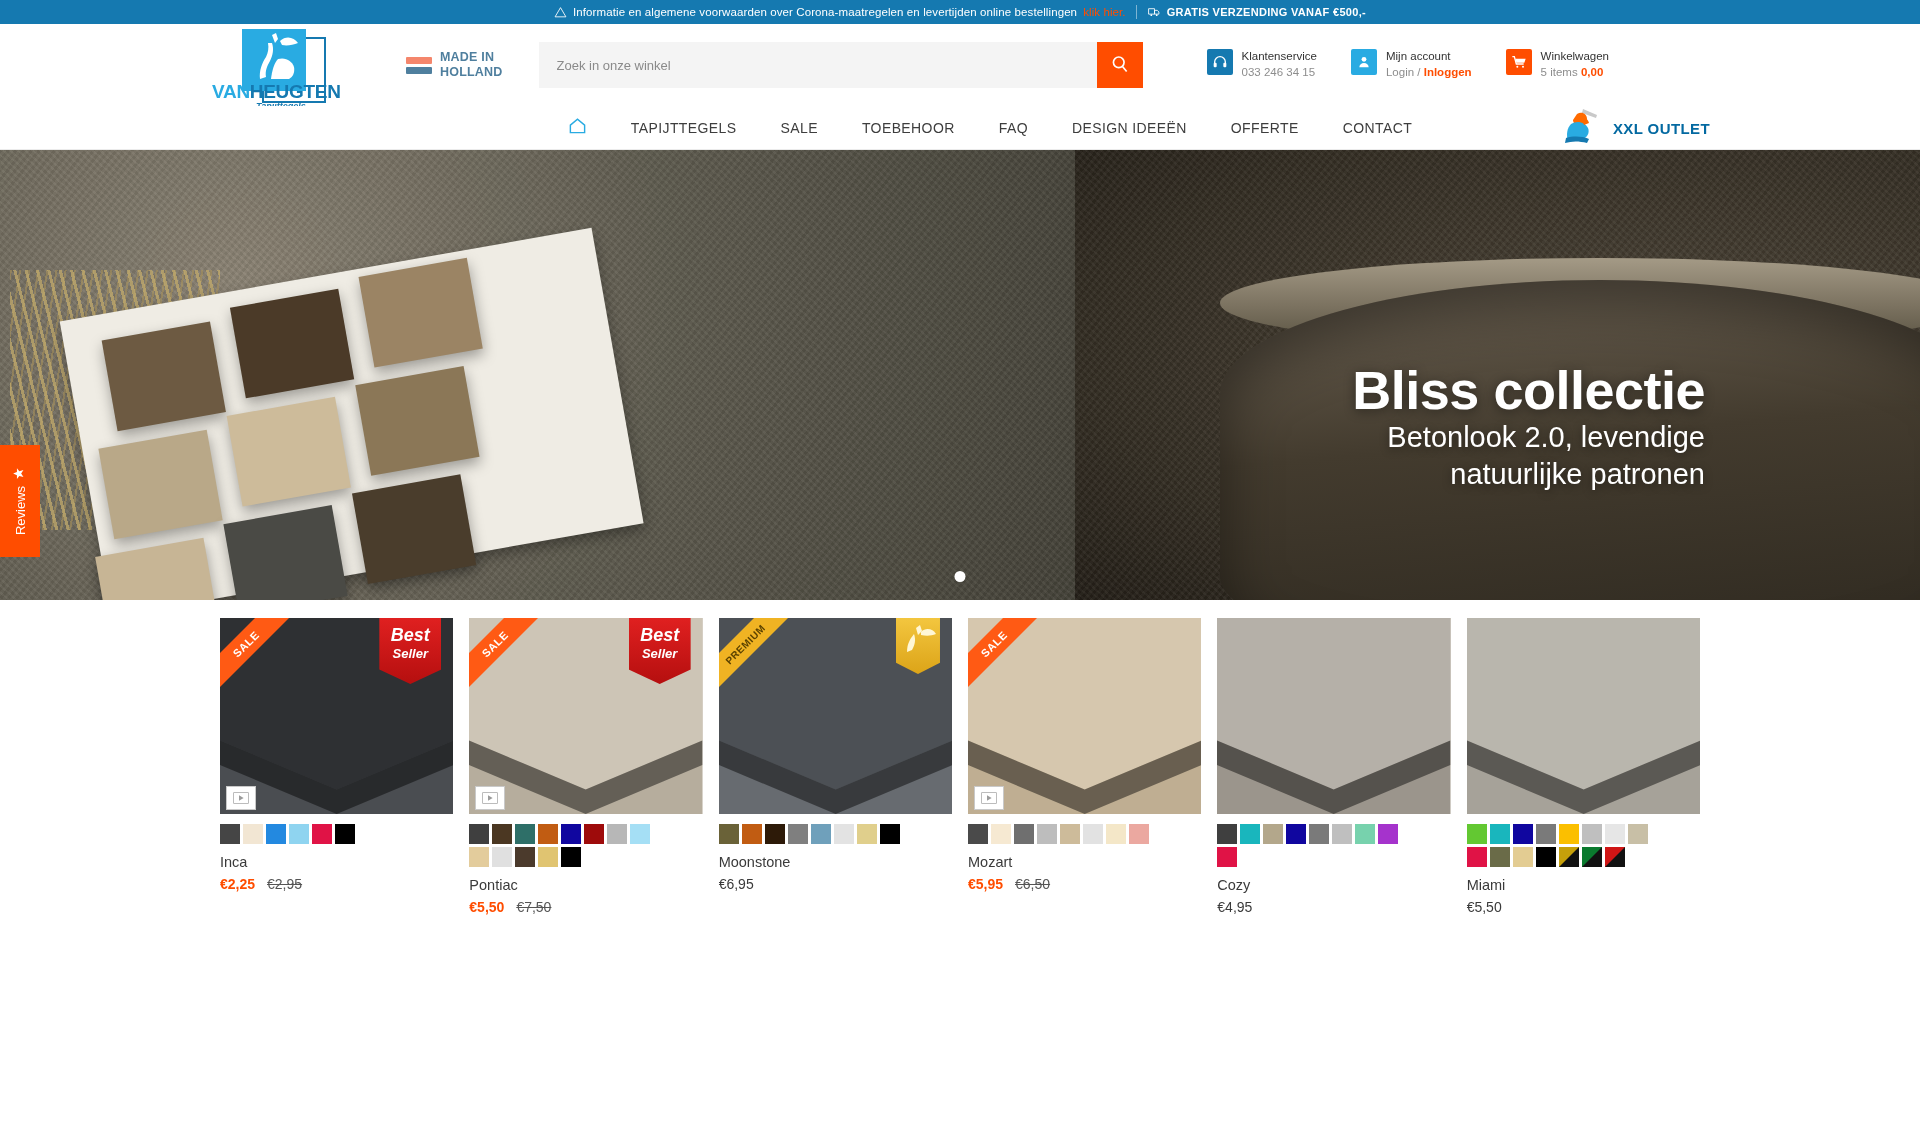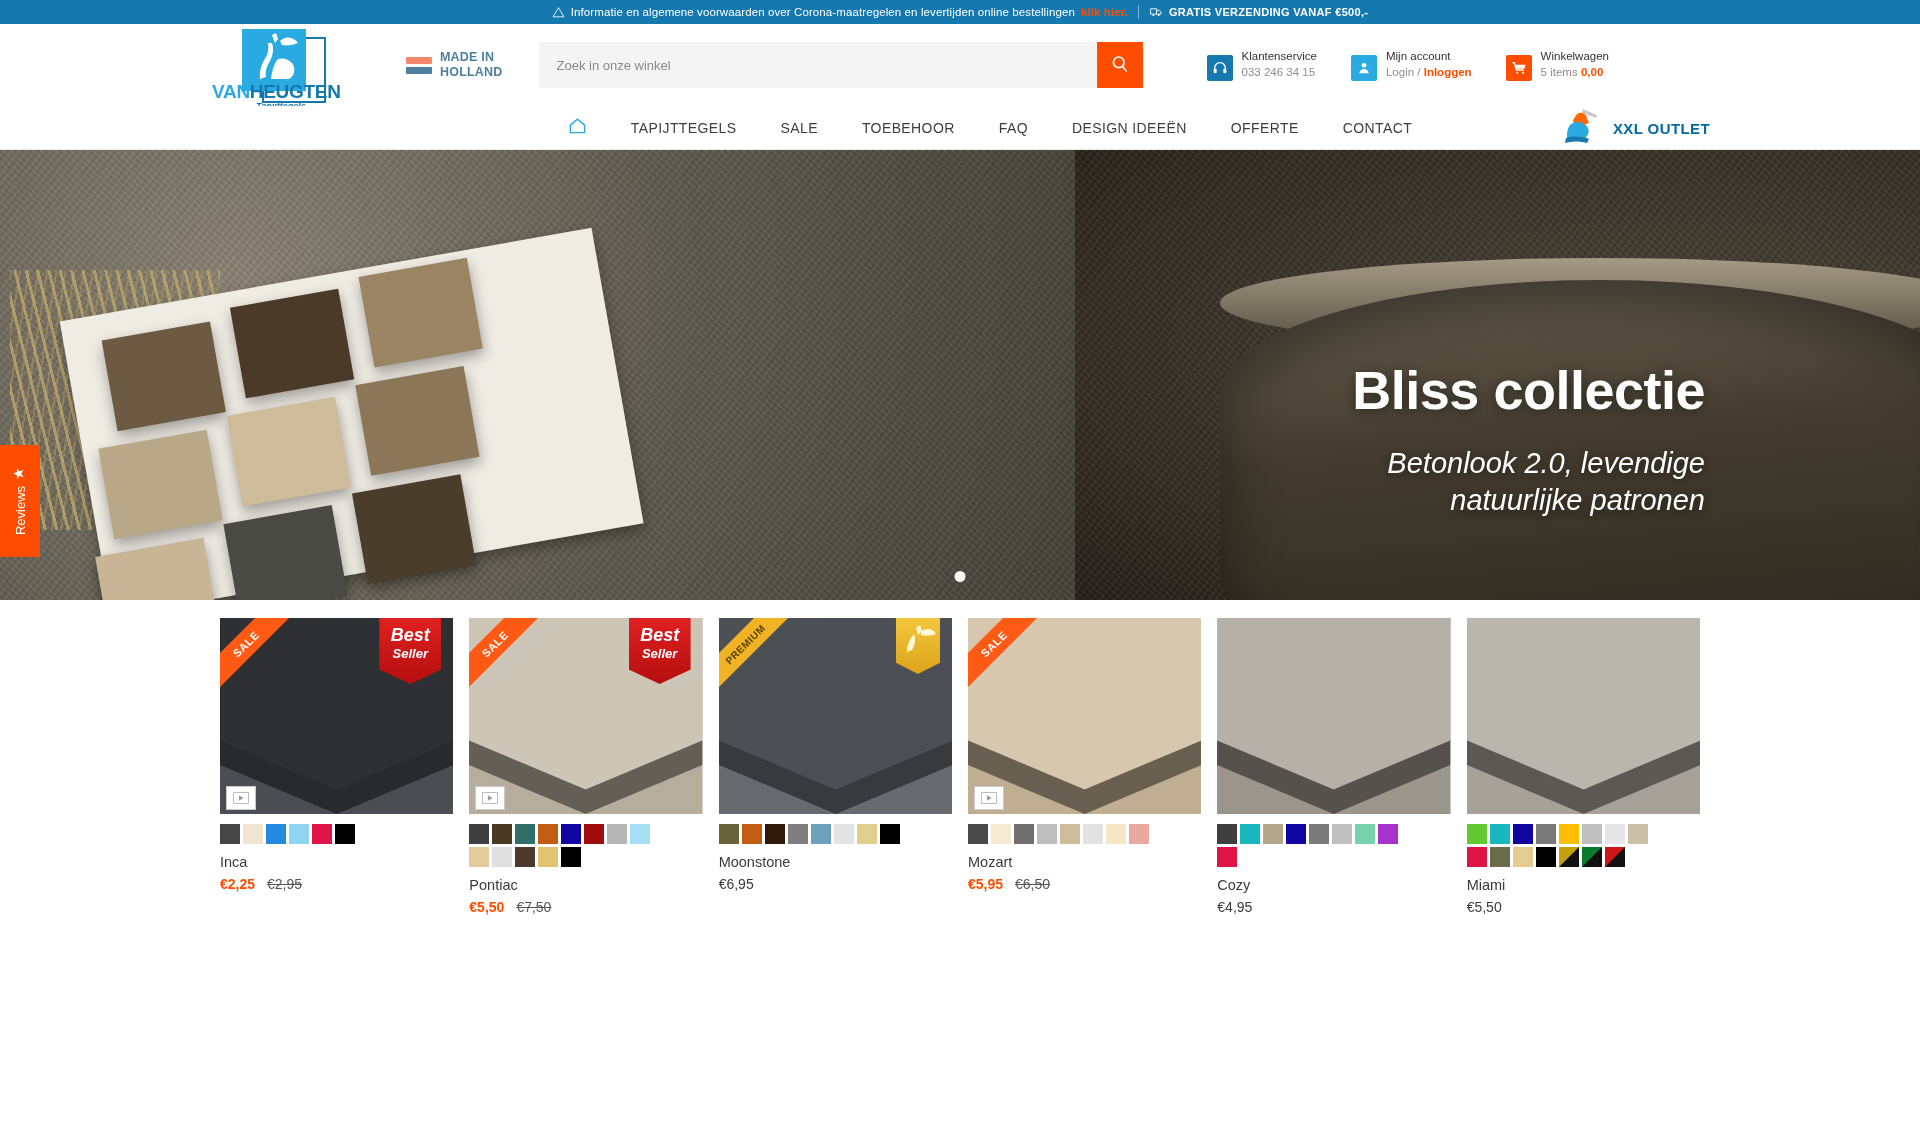--- a/index.html
+++ b/index.html
@@ -11,21 +11,21 @@
   }
 
   
   .topbar {
     height: 24px; background: #1579b0; color: #fff;
     display: flex; align-items: center; justify-content: center; gap: 10px;
     font-size: 11.5px; letter-spacing: .1px;
   }
   .topbar-item { display: flex; align-items: center; gap: 6px; }
   .topbar-item .glyph { display: inline-flex; }
-  .topbar a { color: #ff4d00; text-decoration: none; font-weight: bold; }
+  .topbar a { color: #ff4d00; text-decoration: none; font-weight: normal; }
   .topbar .sep { width: 1px; height: 14px; background: rgba(255,255,255,.45); }
   .topbar .ship { font-weight: bold; letter-spacing: .3px; font-size: 11px;}
 
   
   .header {
     height: 82px; background: #fff;
     display: flex; align-items: center; position: relative;
   }
   .logo-wrap { margin-left: 212px; width: 132px; height: 80px; position: relative; }
   .logo-sq {
@@ -67,21 +67,21 @@
     flex: 1; border: none; background: #f4f4f4; padding: 0 18px;
     font-size: 13px; color: #8a8a8a; font-family: inherit; outline: none;
   }
   .search input::placeholder { color: #8a8a8a; }
   .search-btn {
     width: 46px; background: #ff4d00; border: none; cursor: pointer;
     display: flex; align-items: center; justify-content: center;
   }
 
   .util { margin-left: 64px; display: flex; align-items: center; gap: 34px; }
-  .util-item { display: flex; align-items: flex-end; gap: 9px; }
+  .util-item { display: flex; align-items: flex-start; gap: 9px; }
   .util-ic {
     width: 26px; height: 26px; border-radius: 2px;
     display: flex; align-items: center; justify-content: center;
   }
   .util-ic.blue { background: #1579b0; }
   .util-ic.lblue { background: #29abe2; }
   .util-ic.orange { background: #ff4d00; }
   .util-txt { font-size: 11.5px; color: #3e3e3e; line-height: 1.35; }
   .util-txt .t1 { display: block; color: #333; }
   .util-txt .t2 { display: block; color: #8d8d8d; }
@@ -154,23 +154,22 @@
   }
   .hero-copy {
     position: absolute; right: 215px; top: 212px; width: 500px;
     text-align: right; color: #fff;
   }
   .hero-title {
     font-size: 54px; font-weight: bold; letter-spacing: -.5px; line-height: 1.06;
     text-shadow: 0 2px 12px rgba(0,0,0,.45);
   }
   .hero-sub {
-    margin-top: 26px; font-size: 29px; line-height: 1.28; font-weight: 300;
+    font-size: 29px; line-height: 1.28; font-weight: 300;
     text-shadow: 0 2px 10px rgba(0,0,0,.45);
-    font-style: italic;
   }
   .hero-btn {
     margin-top: 34px; display: inline-flex; align-items: center; justify-content: center;
     width: 356px; height: 42px; background: #ff4d00; color: #fff; border: none;
     font-size: 13.5px; font-weight: bold; letter-spacing: 1.1px; cursor: pointer;
     font-family: inherit;
   }
   .hero-dots {
     position: absolute; left: 50%; transform: translateX(-50%); bottom: 18px;
     display: flex; gap: 8px;

